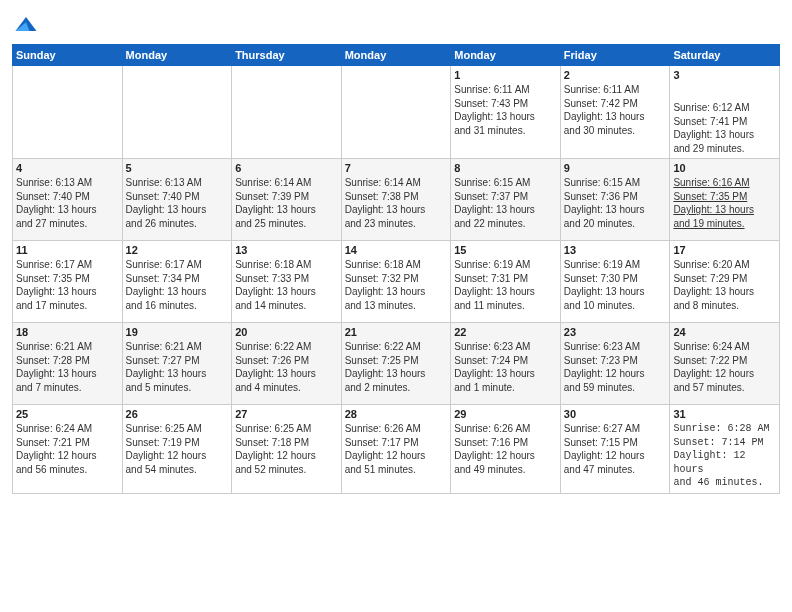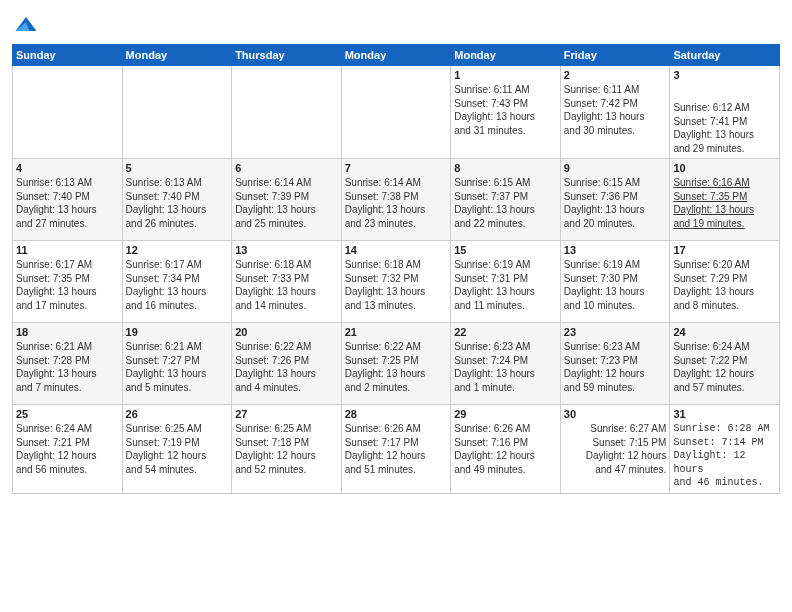--- a/index.html
+++ b/index.html
@@ -336,21 +336,21 @@
           </td>
           <td>
             <div class="day-number">29</div>
             <div class="day-info" style="white-space: pre-line;">Sunrise: 6:26 AM
 Sunset: 7:16 PM
 Daylight: 12 hours
 and 49 minutes.</div>
           </td>
           <td>
             <div class="day-number">30</div>
-            <div class="day-info" style="white-space: pre-line; text-align: right;">Sunrise: 6:27 AM
+            <div class="day-info" style="white-space: pre-line;">Sunrise: 6:27 AM
 Sunset: 7:15 PM
 Daylight: 12 hours
 and 47 minutes.</div>
           </td>
           <td>
             <div class="day-number">31</div>
             <div class="day-info" style="white-space: pre-line; font-family: Liberation Mono, monospace;">Sunrise: 6:28 AM
 Sunset: 7:14 PM
 Daylight: 12 hours
 and 46 minutes.</div>

